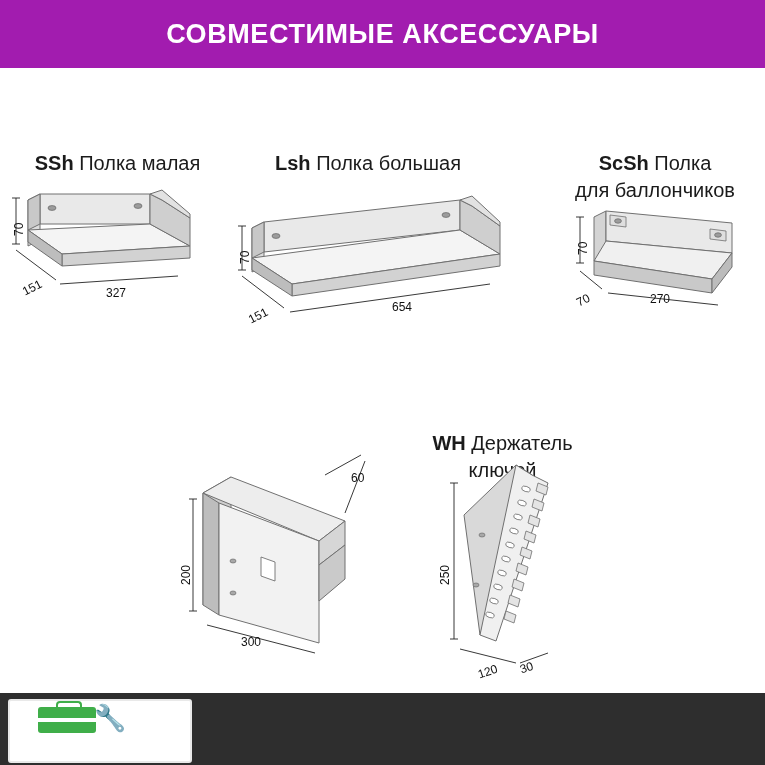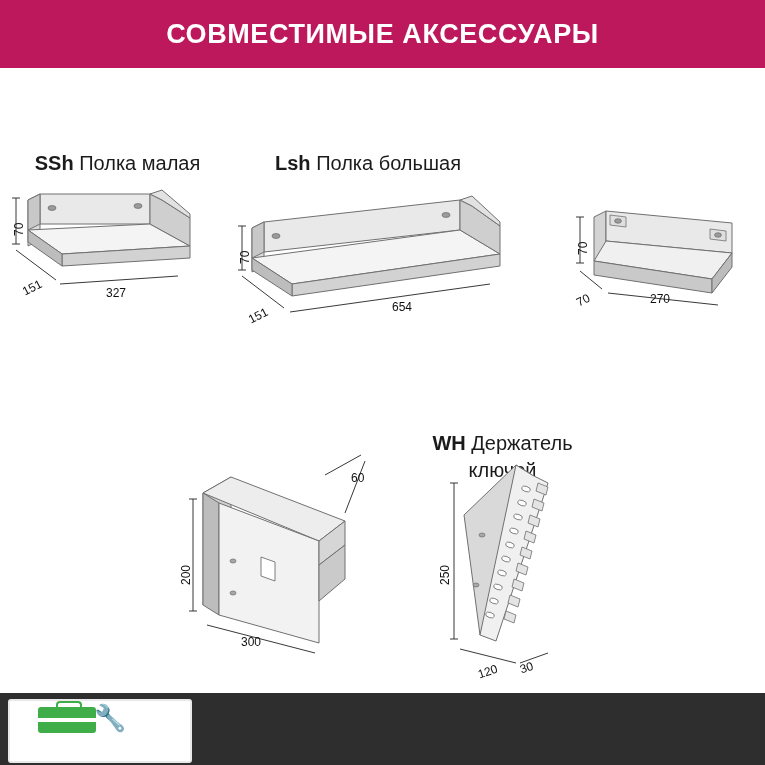--- a/index.html
+++ b/index.html
@@ -14,21 +14,21 @@
     overflow: hidden;
     position: relative;
   }
 
   
   .header {
     position: absolute;
     left: 0; top: 0;
     width: 765px;
     height: 68px;
-    background: #be185d;
+    background: #a21caf;
     display: flex;
     align-items: center;
     justify-content: center;
   }
   .header-title {
     color: #ffffff;
     font-size: 27px;
     font-weight: bold;
     letter-spacing: 0.6px;
     text-transform: uppercase;
@@ -215,20 +215,26 @@
       <line x1="10" y1="38" x2="18" y2="38" stroke="#222" stroke-width="0.9"></line>
       <line x1="10" y1="82" x2="18" y2="82" stroke="#222" stroke-width="0.9"></line>
       <line x1="14" y1="88" x2="56" y2="120" stroke="#222" stroke-width="0.9"></line>
       <line x1="62" y1="124" x2="262" y2="96" stroke="#222" stroke-width="0.9"></line>
     </svg>
     <div class="dim rot" style="left:10px; top:76px;">70</div>
     <div class="dim diag-l" style="left:18px; top:126px;">151</div>
     <div class="dim" style="left:164px; top:112px;">654</div>
   </div>
 
+  <div class="item" style="left:555px; top:55px; width:200px;">
+    <div class="item-title">
+      <b>ScSh</b><span> Полка
+для баллончиков</span>
+    </div>
+  </div>
 
   <div class="item" style="left:560px; top:125px; width:200px; height:135px;">
     <svg width="200" height="135" viewBox="0 0 200 135">
 
       <polygon points="34,68 46,62 46,18 34,24" fill="#d4d4d4" stroke="#707070" stroke-width="1"></polygon>
       <polygon points="46,18 172,30 172,60 46,48" fill="#e9e9e9" stroke="#707070" stroke-width="1"></polygon>
 
       <polygon points="34,68 46,48 172,60 152,86" fill="#f0f0f0" stroke="#707070" stroke-width="1"></polygon>
 
       <polygon points="34,68 152,86 152,100 34,82" fill="#c9c9c9" stroke="#707070" stroke-width="1"></polygon>

